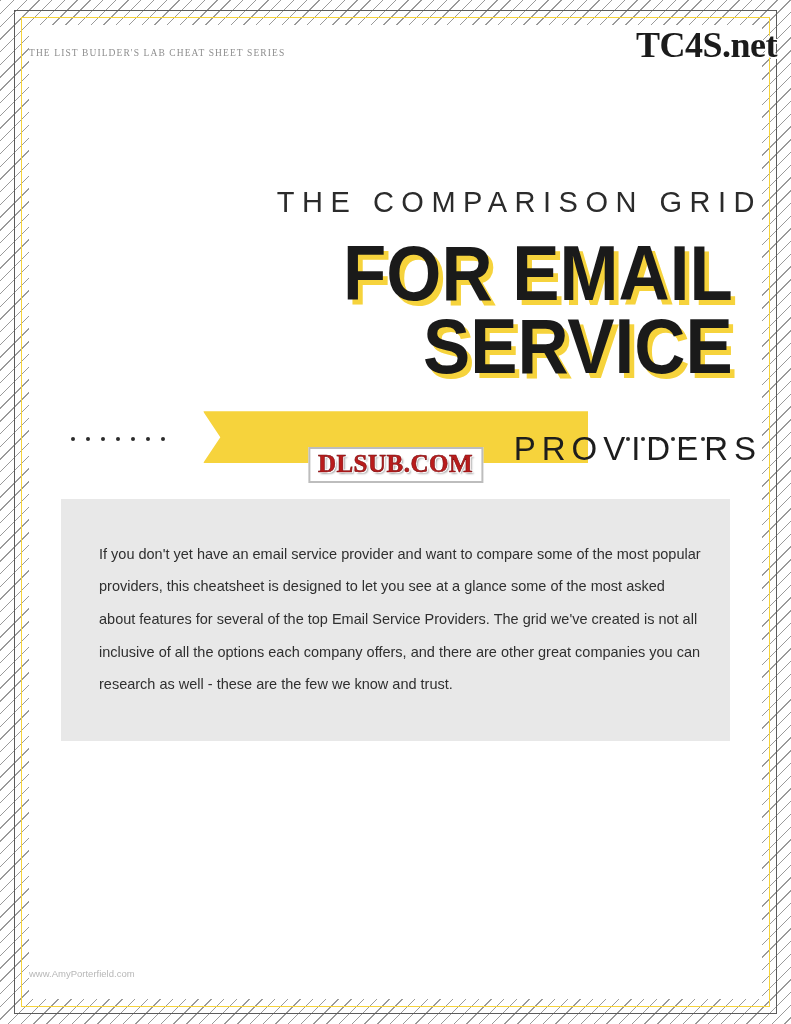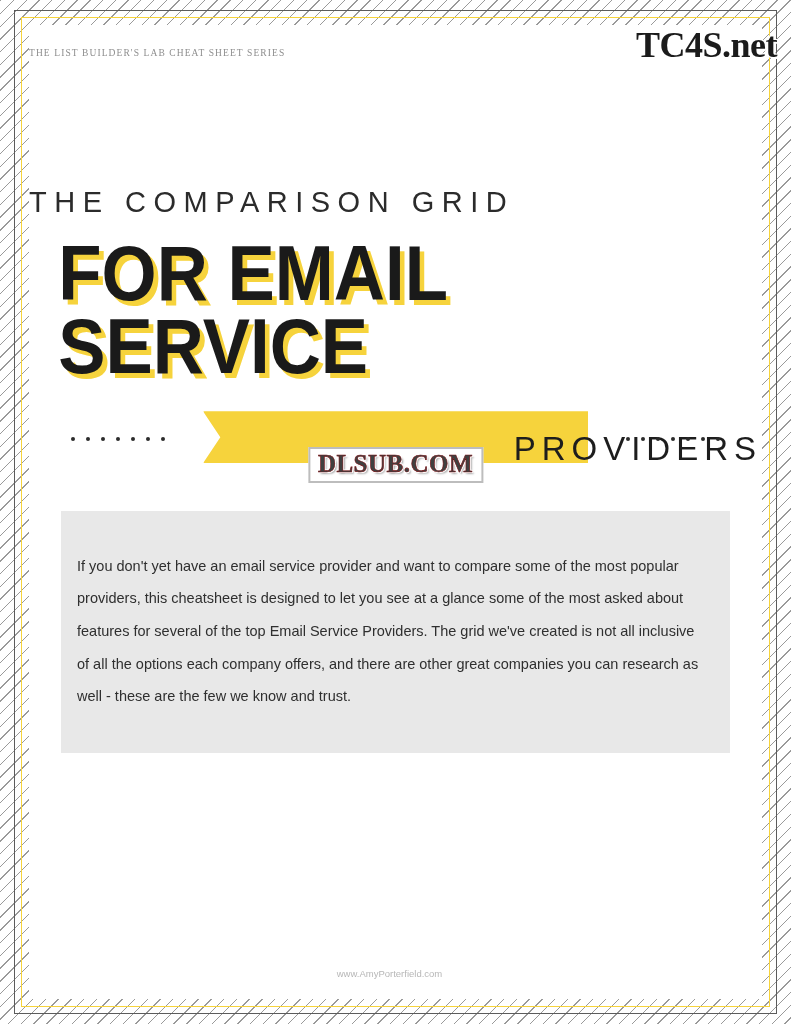--- a/index.html
+++ b/index.html
@@ -79,21 +79,21 @@
   .site-url {
     text-align: center;
     margin-top: 12px;
     font-size: 19px;
     color: #e8402a;
     font-family: "Liberation Sans", sans-serif;
   }
 
   .title-block {
     margin-top: 128px;
-    text-align: left;
+    text-align: right;
   }
   .title-small {
     font-size: 29px;
     letter-spacing: 7.5px;
     color: #2b2b2b;
     font-family: "Liberation Sans", sans-serif;
     font-weight: 400;
   }
   .title-big {
     margin-top: 18px;
@@ -158,51 +158,51 @@
     top: 36px;
     background: #ffffff;
     border: 2px solid #bdbdbd;
     padding: 1px 8px 3px 8px;
     z-index: 5;
   }
   .stamp-text {
     font-family: "Liberation Serif", serif;
     font-weight: bold;
     font-size: 25px;
-    color: #404040;
+    color: #b91c1c;
     letter-spacing: 0.5px;
     text-shadow:
       1px 1px 0 #ffffff,
       -1px -1px 0 #ffffff,
       1px -1px 0 #ffffff,
       -1px 1px 0 #ffffff,
       2px 2px 2px rgba(0,0,0,0.35);
     -webkit-text-stroke: 0.6px #7a0f12;
   }
 
   
   .intro-box {
-    margin: 44px 32px 0 32px;
+    margin: 32px 32px 0 32px;
     background: #e8e8e8;
-    padding: 24px 26px 26px 16px;
+    padding: 24px 26px 26px 38px;
   }
   .intro-text {
     font-size: 14.5px;
     line-height: 2.25;
     color: #2f2f2f;
     font-family: "Liberation Sans", sans-serif;
   }
 
   
   .footer {
     position: absolute;
     bottom: 18px;
     left: 0;
     right: 12px;
-    text-align: center;
+    text-align: left;
   }
   .footer-url {
     font-size: 9.5px;
     color: #b7b7b7;
     font-family: "Liberation Sans", sans-serif;
   }
 
   
   .wm-tc4s {
     position: absolute;

